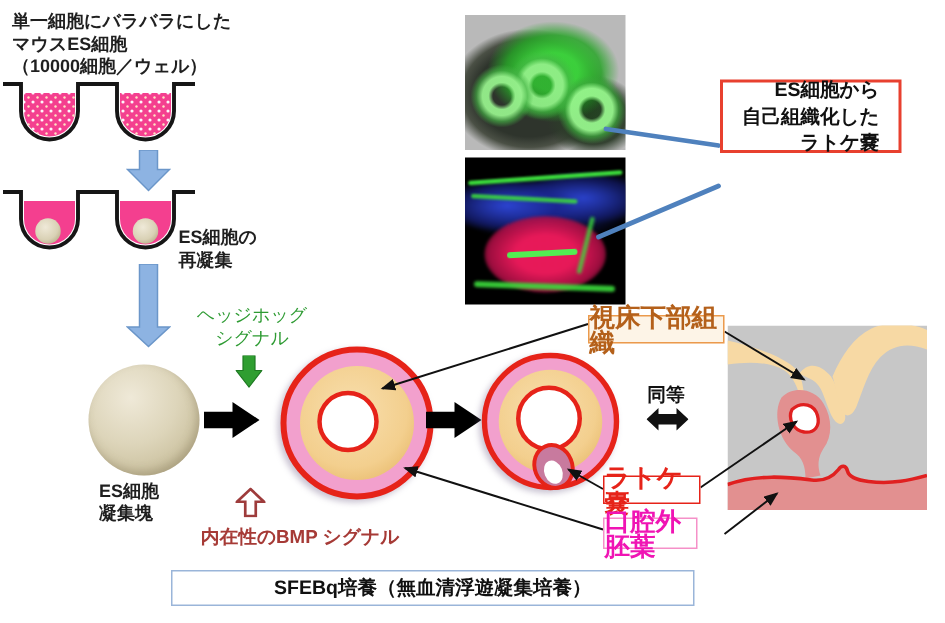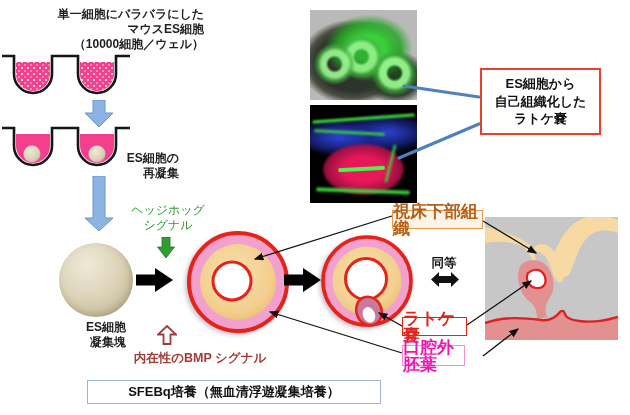--- a/index.html
+++ b/index.html
@@ -2,21 +2,21 @@
 <html><head>
 <meta charset="utf-8">
 <style>
   html,body{margin:0;padding:0;background:#fff;}
   #stage{
     position:relative;width:630px;height:415px;background:#fff;overflow:hidden;
     font-family:"Liberation Sans","DejaVu Sans",sans-serif;color:#1a1a1a;
   }
   .abs{position:absolute;}
   .ml{white-space:pre-line;}
-  .cap{font-size:12px;line-height:1.25;text-align:right;font-weight:600;color:#1f1f1f;}
+  .cap{font-size:12px;line-height:1.25;text-align:left;font-weight:600;color:#1f1f1f;}
   .green-label{font-size:12px;line-height:1.25;text-align:center;font-weight:normal;color:#2e9b33;}
   .bmp-label{font-size:12.5px;text-align:center;color:#a63a36;font-weight:600;}
   .tag-box{
     box-sizing:border-box;display:flex;align-items:center;justify-content:center;
     background:#fff;font-weight:bold;font-size:17px;line-height:1;z-index:6;
   }
   #hypothalamus-box{border:1.6px solid #eb9a4d;background:#fdf4e7;color:#b4601a;}
   #rathke-box{border:1.6px solid #e62319;color:#e62319;}
   #oral-box{border:1.6px solid #f590c8;color:#f014b4;}
   #callout-box{
@@ -176,21 +176,21 @@
   <div id="micro-confocal" class="abs" style="left:310px;top:105px;width:107px;height:98px;">
     <div class="blue-band"></div>
     <div class="red-mass"></div>
     <div class="gline g1"></div>
     <div class="gline g2"></div>
     <div class="gline g3"></div>
     <div class="gline g4"></div>
     <div class="gline g5"></div>
   </div>
 
-  <div id="callout-box" class="abs ml" style="left:480px;top:68px;width:121px;height:67px;">ES細胞から
+  <div id="callout-box" class="abs ml" style="left:480px;top:53px;width:121px;height:49px;text-align:right;">ES細胞から
 自己組織化した
 ラトケ嚢</div>
 
   <div id="hypothalamus-box" class="abs tag-box" style="left:392px;top:210px;width:91px;height:19px;">視床下部組織</div>
   <div id="rathke-box" class="abs tag-box" style="left:402px;top:317px;width:65px;height:19px;">ラトケ嚢</div>
   <div id="oral-box" class="abs tag-box" style="left:402px;top:345px;width:63px;height:21px;">口腔外胚葉</div>
 
   <svg class="abs" style="left:485px;top:217px;" width="133" height="125" viewBox="0 0 133 125">
     <rect x="0" y="0" width="133" height="123" fill="#c7c7c7"></rect>
     <path d="M0,10 C18,14 34,20 42,26 C48,30 50,36 51,46 C52,52 50,54 49,50 C47,42 44,34 38,30 C28,24 14,24 0,26 Z" fill="#f7d9a4"></path>
@@ -200,21 +200,21 @@
     <path d="M43,56 C50,50 58,53 60,60 C62,67 58,72 51,71 C44,70 40,62 43,56 Z" fill="#ffffff" stroke="#e02020" stroke-width="2.2"></path>
     <path d="M0,106 C20,99 40,101 56,103 C64,104 70,101 74,96 C76,93 79,93 80,97 C81,101 86,103 94,104 C110,106 122,103 133,100 L133,123 L0,123 Z" fill="#e29090"></path>
     <path d="M0,106 C20,99 40,101 56,103 C64,104 70,101 74,96 C76,93 79,93 80,97 C81,101 86,103 94,104 C110,106 122,103 133,100" fill="none" stroke="#e02020" stroke-width="2.4"></path>
   </svg>
 
   <svg class="abs" style="left:157px;top:325px;" width="20" height="20" viewBox="0 0 20 20">
     <path d="M10,1 L19,9.5 L13.5,9.5 L13.5,19 L6.5,19 L6.5,9.5 L1,9.5 Z" fill="#ffffff" stroke="#9e3c3c" stroke-width="1.8" stroke-linejoin="miter"></path>
   </svg>
   <div class="abs bmp-label" style="left:110px;top:350px;width:180px;">内在性のBMP シグナル</div>
 
-  <div id="culture-box" class="abs" style="left:87px;top:380px;width:294px;height:24px;">SFEBq培養（無血清浮遊凝集培養）</div>
+  <div id="culture-box" class="abs" style="left:114px;top:380px;width:349px;height:24px;">SFEBq培養（無血清浮遊凝集培養）</div>
 
   <svg class="abs" style="left:0;top:0;z-index:5;pointer-events:none;" width="630" height="415" viewBox="0 0 630 415">
     <defs>
       <marker id="ah" markerWidth="9" markerHeight="8" refX="6.5" refY="3" orient="auto">
         <path d="M0,0 L7.5,3 L0,6 Z" fill="#111"></path>
       </marker>
     </defs>
     <line x1="479" y1="97" x2="404" y2="86" stroke="#4f81bd" stroke-width="3.2" stroke-linecap="round"></line>
     <line x1="479" y1="124" x2="399" y2="158" stroke="#4f81bd" stroke-width="3.2" stroke-linecap="round"></line>
     <line x1="392" y1="216" x2="255" y2="259" stroke="#111" stroke-width="1.3" marker-end="url(#ah)"></line>

